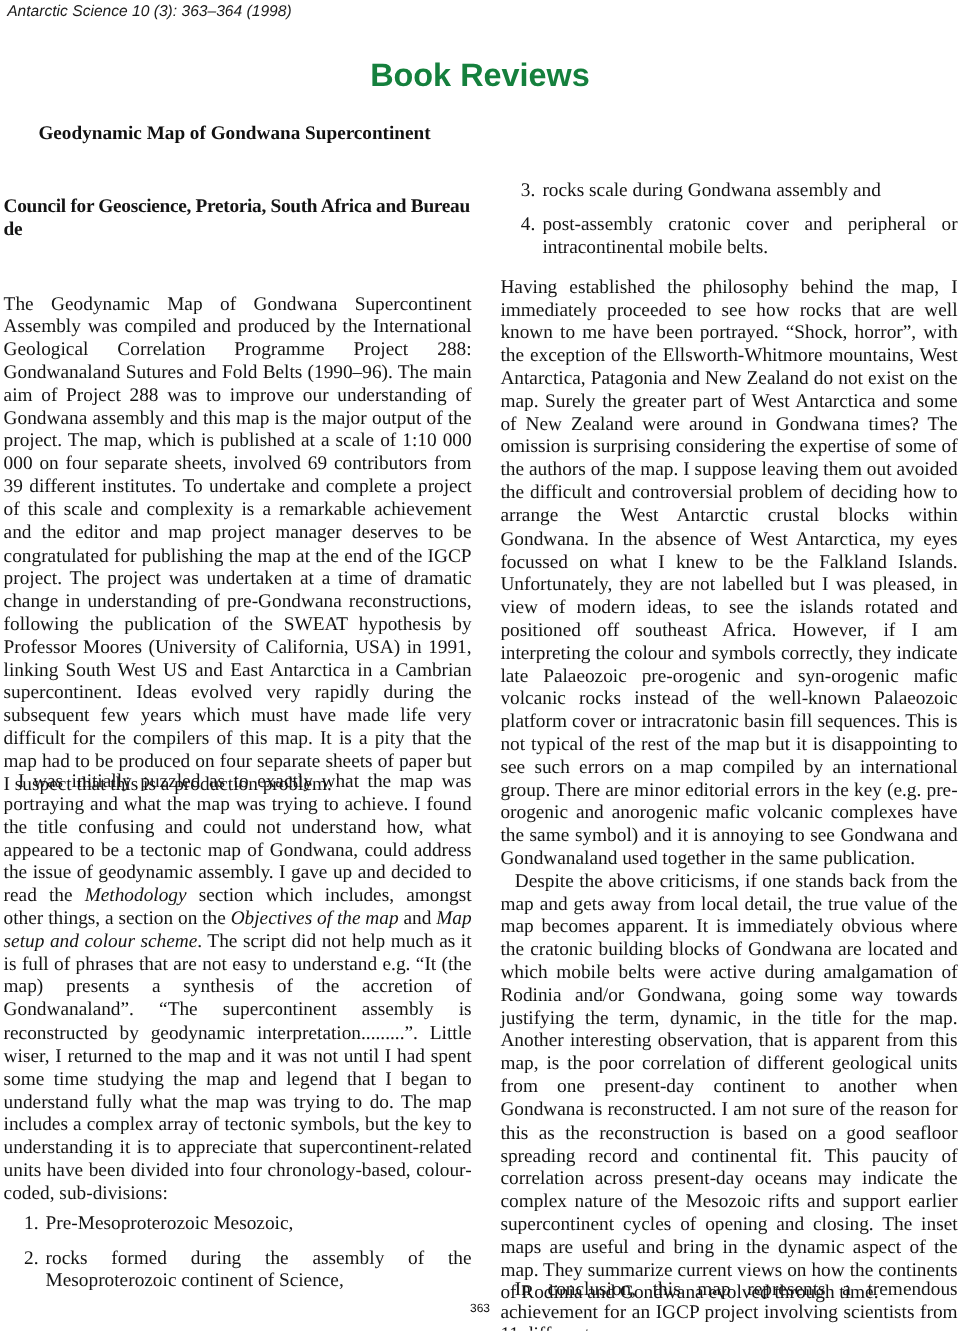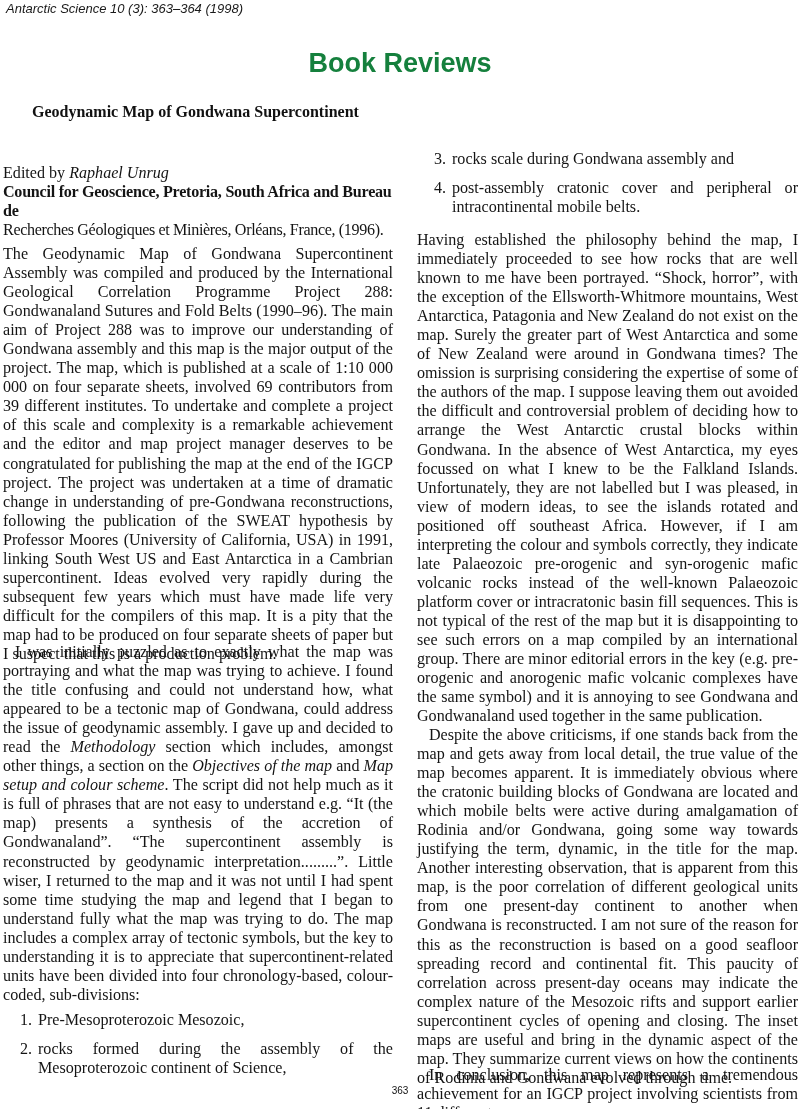--- a/index.html
+++ b/index.html
@@ -35,23 +35,21 @@
 
 <div class="running-head">Antarctic Science 10 (3): 363–364 (1998)</div>
 <div class="section-title">Book Reviews</div>
 
 <div class="review-title">
   <div>Geodynamic Map of Gondwana Supercontinent</div>
 </div>
 
 <div class="col col-left">
   <div class="ab" style="top:163px; width:390px;">
-    <div><span>Edited by </span><i>Raphael Unrug</i></div>
     <div style="letter-spacing:-0.25px;font-weight:bold;">Council for Geoscience, Pretoria, South Africa and Bureau de</div>
-    <div style="letter-spacing:-0.35px;">Recherches Géologiques et Minières, Orléans, France, (1996).</div>
   </div>
 
   <p class="p ab" style="top:244px; width:390px;">The Geodynamic Map of Gondwana Supercontinent Assembly was compiled and produced by the International Geological Correlation Programme Project 288: Gondwanaland Sutures and Fold Belts (1990–96).  The main aim of Project 288 was to improve our understanding of Gondwana assembly and this map is the major output of the project.  The map, which is published at a scale of 1:10 000 000 on four separate sheets, involved 69 contributors from 39 different institutes.  To undertake and complete a project of this scale and complexity is a remarkable achievement and the editor and map project manager deserves to be congratulated for publishing the map at the end of the IGCP project.  The project was undertaken at a time of dramatic change in understanding of pre-Gondwana reconstructions, following the publication of the SWEAT hypothesis by Professor Moores (University of California, USA) in 1991, linking South West US and East Antarctica in a Cambrian supercontinent.  Ideas evolved very rapidly during the subsequent few years which must have made life very difficult for the compilers of this map.  It is a pity that the map had to be produced on four separate sheets of paper but I suspect that this is a production problem.</p>
 
   <p class="p ab indent" style="top:642px; width:390px;"><span>I was initially puzzled as to exactly what the map was portraying and what the map was trying to achieve.  I found the title confusing and could not understand how, what appeared to be a tectonic map of Gondwana, could address the issue of geodynamic assembly.  I gave up and decided to read the </span><i>Methodology</i><span> section which includes, amongst other things, a section on the </span><i>Objectives of the map</i><span> and </span><i>Map setup and colour scheme</i><span>.  The script did not help much as it is full of phrases that are not easy to understand e.g. “It (the map) presents a synthesis of the accretion of Gondwanaland”. “The supercontinent assembly is reconstructed by geodynamic interpretation.........”.  Little wiser, I returned to the map and it was not until I had spent some time studying the map and legend that I began to understand fully what the map was trying to do.  The map includes a complex array of tectonic symbols, but the key to understanding it is to appreciate that supercontinent-related units have been divided into four chronology-based, colour-coded, sub-divisions:</span></p>
 
   <ol class="sub ab" style="top:1010px; width:390px;">
     <li style="margin-bottom:10px;"><span class="num">1.</span><span>Pre-Mesoproterozoic Mesozoic,</span></li>
     <li><span class="num">2.</span><span>rocks formed during the assembly of the Mesoproterozoic continent of Science,</span></li>
   </ol>

